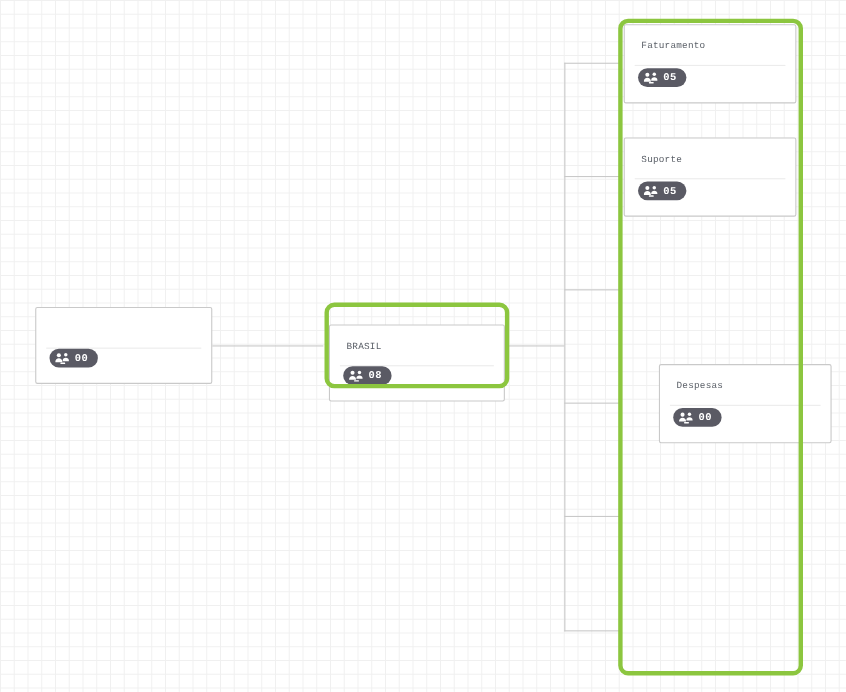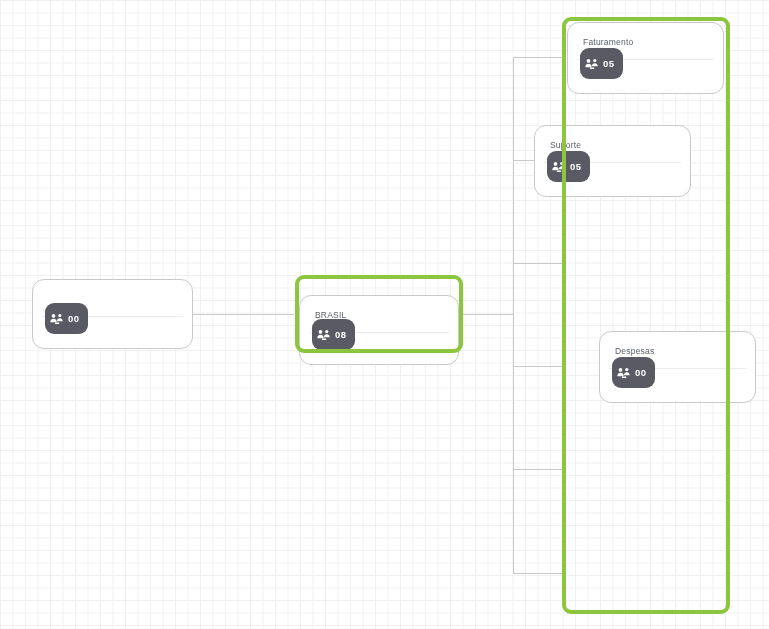--- a/index.html
+++ b/index.html
@@ -31,21 +31,22 @@
   }
   .conn.h { height: 1px; }
   .conn.v { width: 1px; }
 
   
   .node {
     position: absolute;
     background: #ffffff;
     border: 1px solid #c9c9c9;
     box-sizing: border-box;
-    border-radius: 12px;
+    border-radius: 2px;
+    font-family: Liberation Mono, monospace;
   }
   .node-title {
     position: absolute;
     left: 15px;
     top: 14px;
     font-size: 8.5px;
     color: #5b6068;
     letter-spacing: 0.2px;
     white-space: nowrap;
     line-height: 10px;
@@ -55,21 +56,21 @@
     left: 9px;
     right: 9px;
     top: 36px;
     height: 1px;
     background: #ececec;
   }
   .badge {
     position: absolute;
     left: 12px;
     bottom: 14px;
-    height: 31px;
+    height: 17px;
     padding: 0 9px 0 5px;
     background: #5a5a64;
     border-radius: 9px;
     display: flex;
     align-items: center;
     gap: 4px;
     box-sizing: border-box;
   }
   .badge .users-icon {
     width: 14px;
@@ -152,21 +153,21 @@
         <circle cx="4" cy="3" r="2.1"></circle>
         <path d="M0.4 9.6c0-2.1 1.6-3.4 3.6-3.4s3.6 1.3 3.6 3.4v0.6H0.4z"></path>
         <circle cx="11.2" cy="2.6" r="1.8"></circle>
         <path d="M8 8.6c0-1.8 1.4-2.9 3.2-2.9s3.2 1.1 3.2 2.9v0.6H8z"></path>
         <rect x="5.6" y="10.6" width="5" height="1.5" rx="0.4"></rect>
       </svg>
       <span class="count">05</span>
     </div>
   </div>
 
-  <div class="node" style="left:534px; top:125px; width:157px; height:72px;">
+  <div class="node" style="left:567px; top:125px; width:157px; height:72px;">
     <div class="node-title">Suporte</div>
     <div class="node-divider"></div>
     <div class="badge">
       <svg class="users-icon" viewBox="0 0 16 13" fill="#ffffff" xmlns="http://www.w3.org/2000/svg">
         <circle cx="4" cy="3" r="2.1"></circle>
         <path d="M0.4 9.6c0-2.1 1.6-3.4 3.6-3.4s3.6 1.3 3.6 3.4v0.6H0.4z"></path>
         <circle cx="11.2" cy="2.6" r="1.8"></circle>
         <path d="M8 8.6c0-1.8 1.4-2.9 3.2-2.9s3.2 1.1 3.2 2.9v0.6H8z"></path>
         <rect x="5.6" y="10.6" width="5" height="1.5" rx="0.4"></rect>
       </svg>

